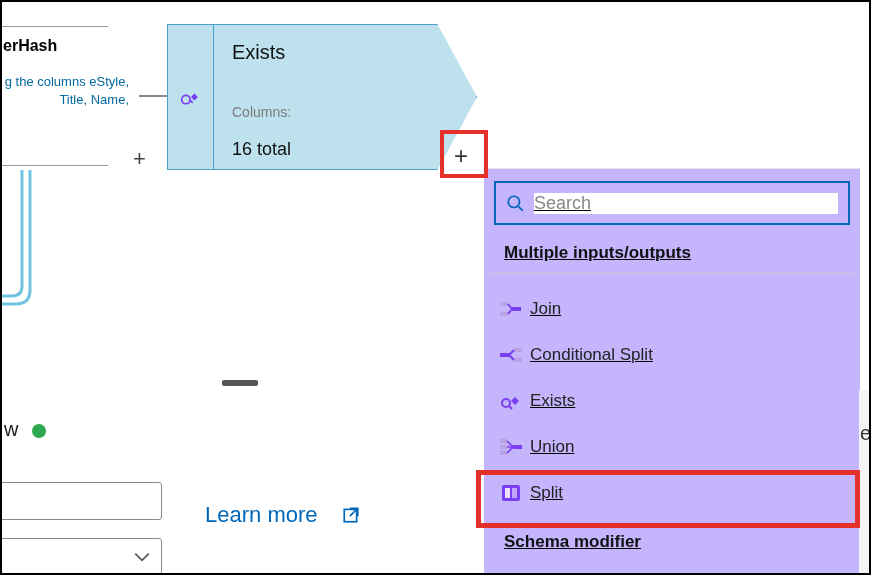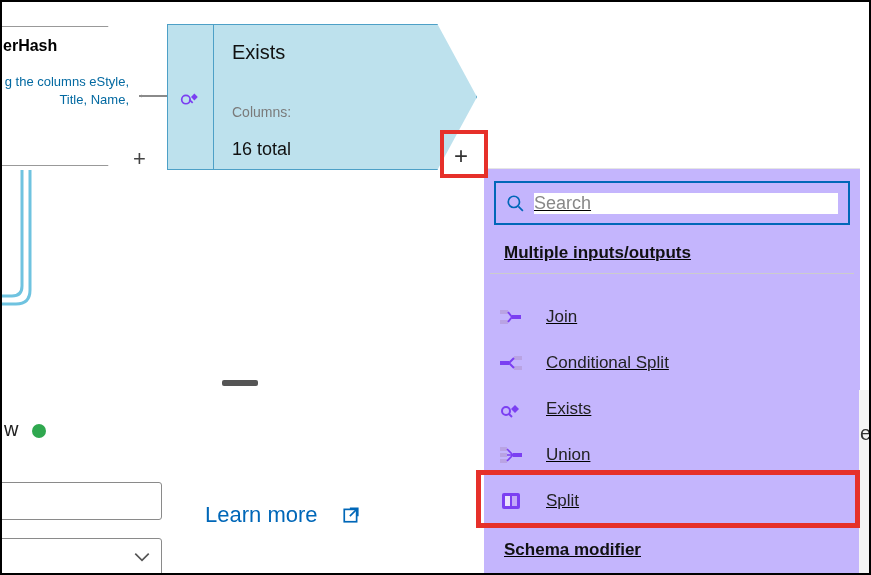--- a/index.html
+++ b/index.html
@@ -113,24 +113,24 @@
     .search-box input {
       border: none; outline: none; font-size: 18px; flex: 1;
       color: #333;
     }
     .search-box input::placeholder { color: #888; }
 
     .section-header {
       padding: 8px 14px 10px 14px;
       font-weight: 700; font-size: 17px; color: #111;
       border-bottom: 1px solid #ccc;
-      margin: 6px 6px 20px 6px;
+      margin: 6px 6px 12px 6px;
     }
     .menu-item {
-      display: flex; align-items: center; gap: 24px;
+      display: flex; align-items: center; gap: 8px;
       padding: 12px 16px; font-size: 17px; color: #222;
       cursor: pointer;
     }
     .menu-icon { width: 22px; height: 22px; display: inline-flex; align-items: center; justify-content: center; }
 
     
     .red-box-lookup {
       position: absolute; left: 474px; top: 468px;
       width: 384px; height: 58px;
       border: 5px solid #e6302a; z-index: 10; pointer-events: none;

